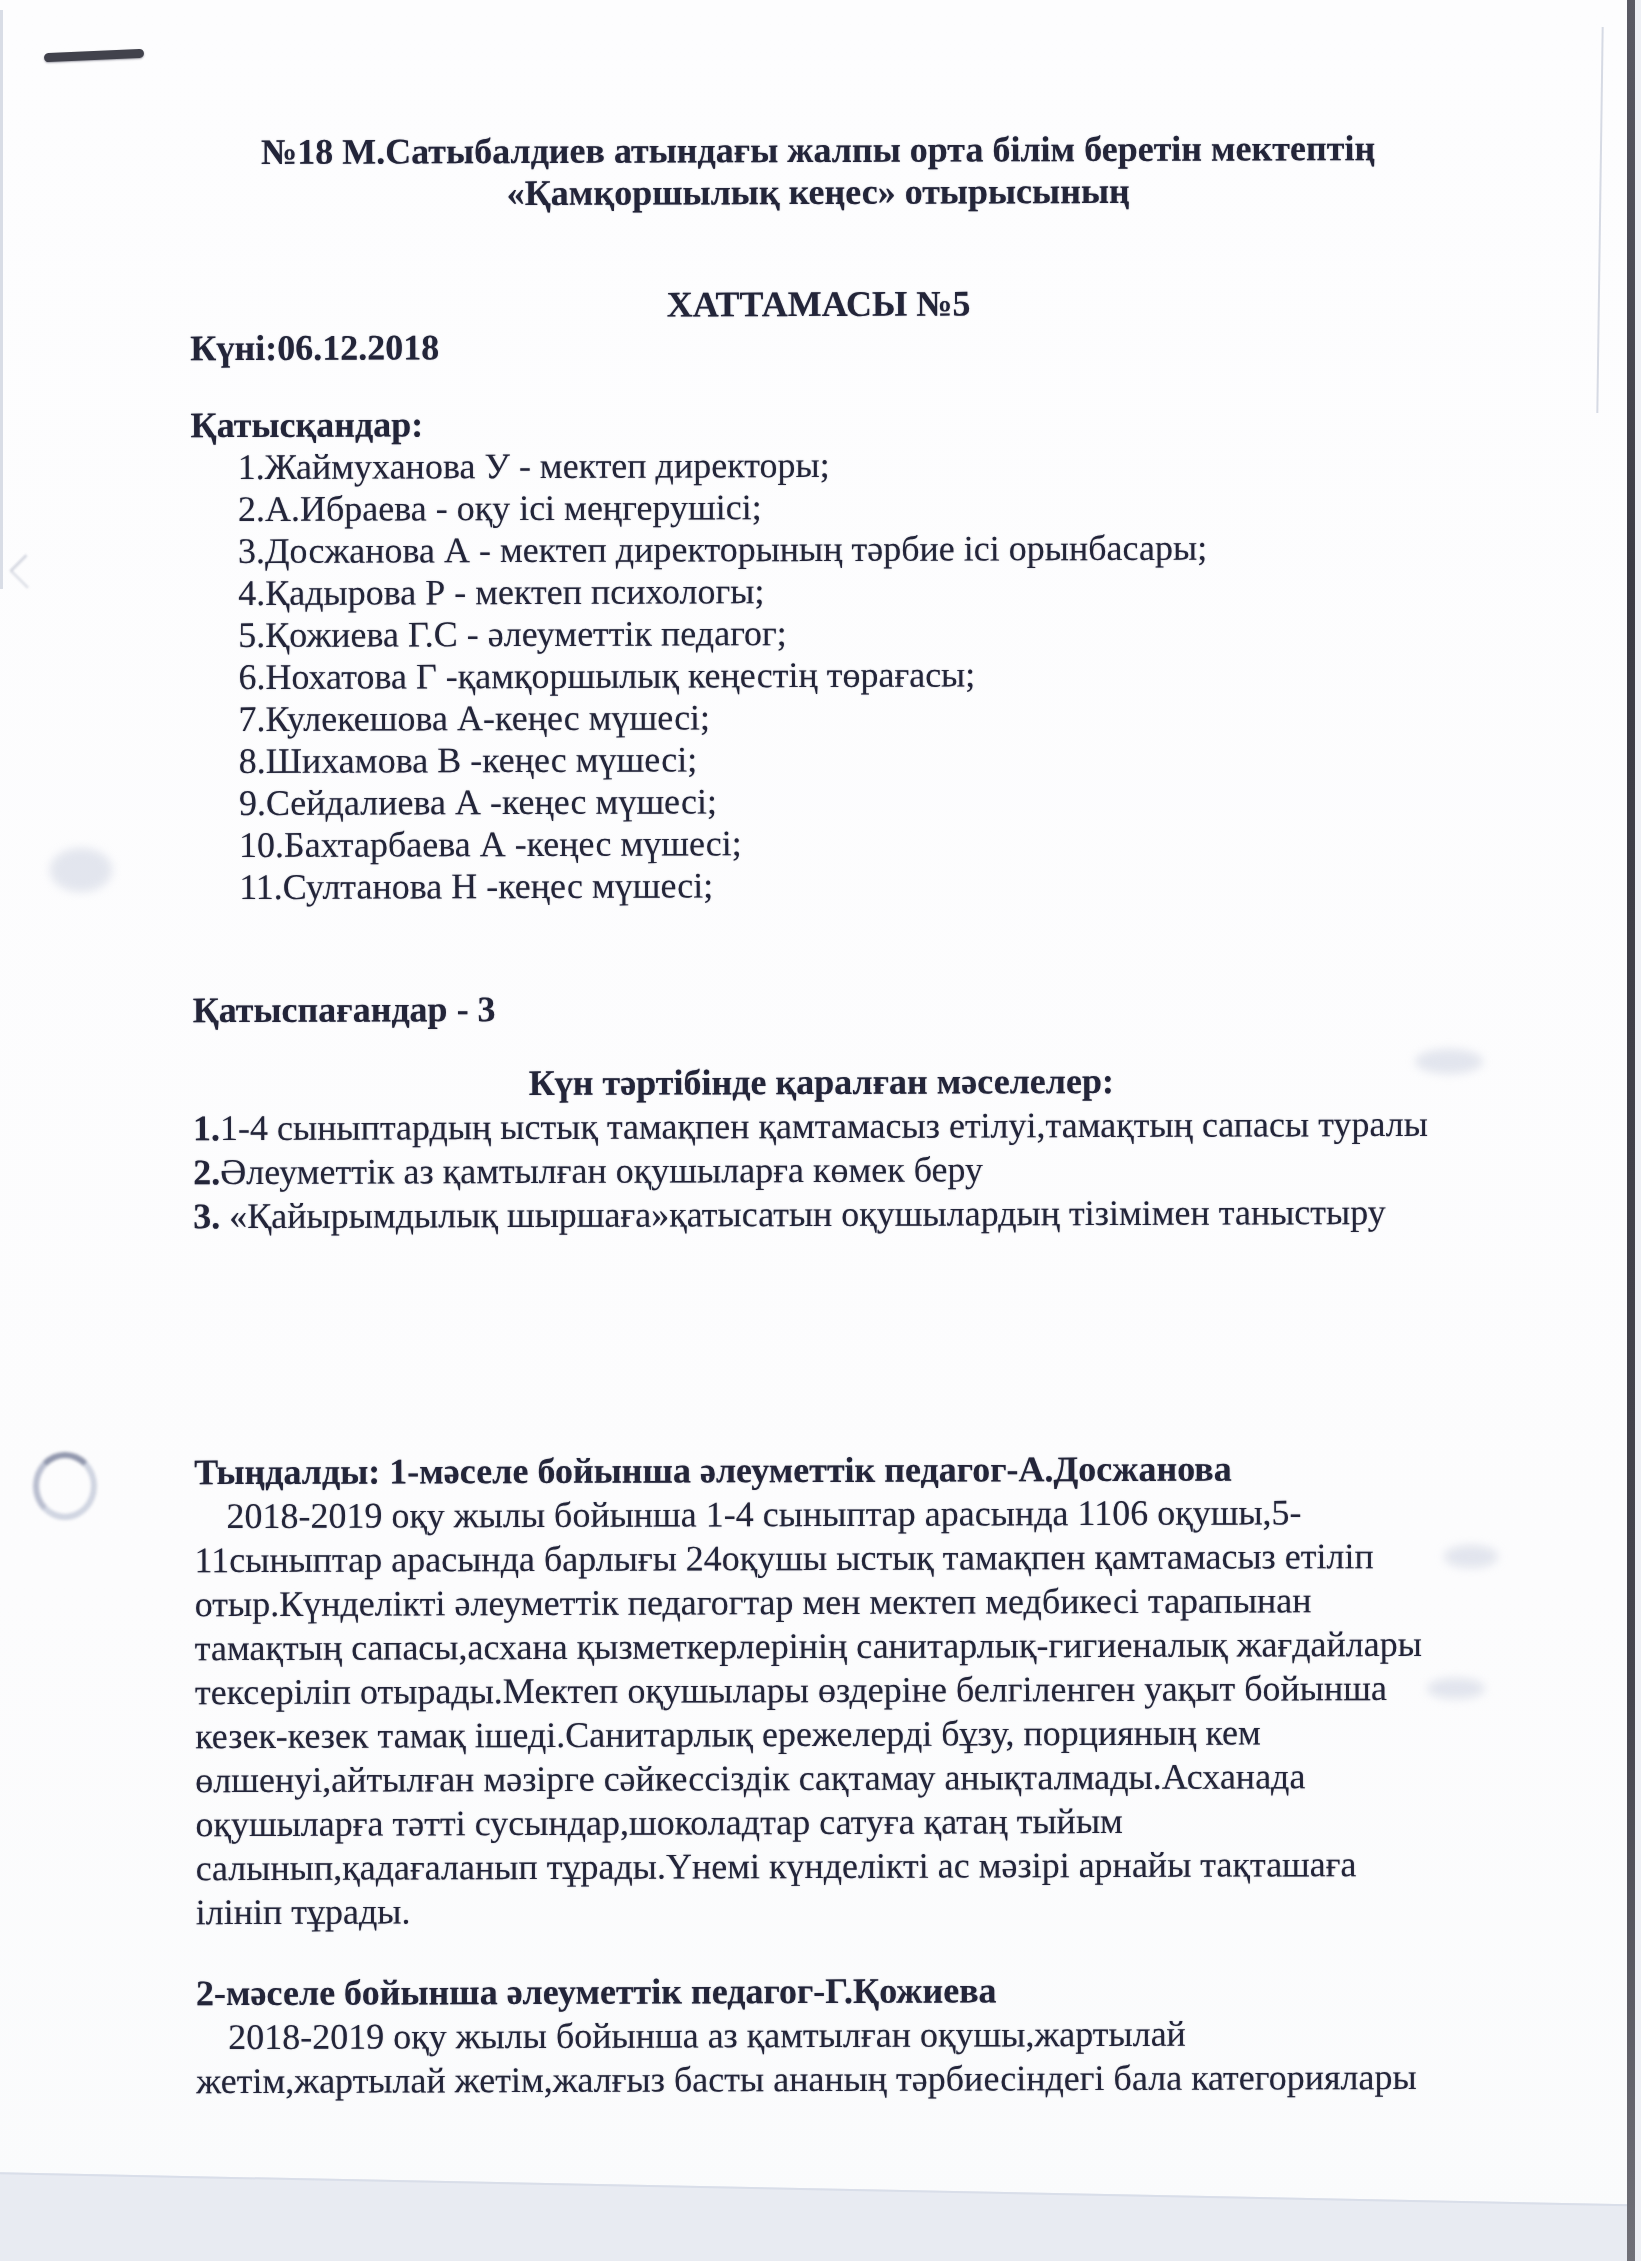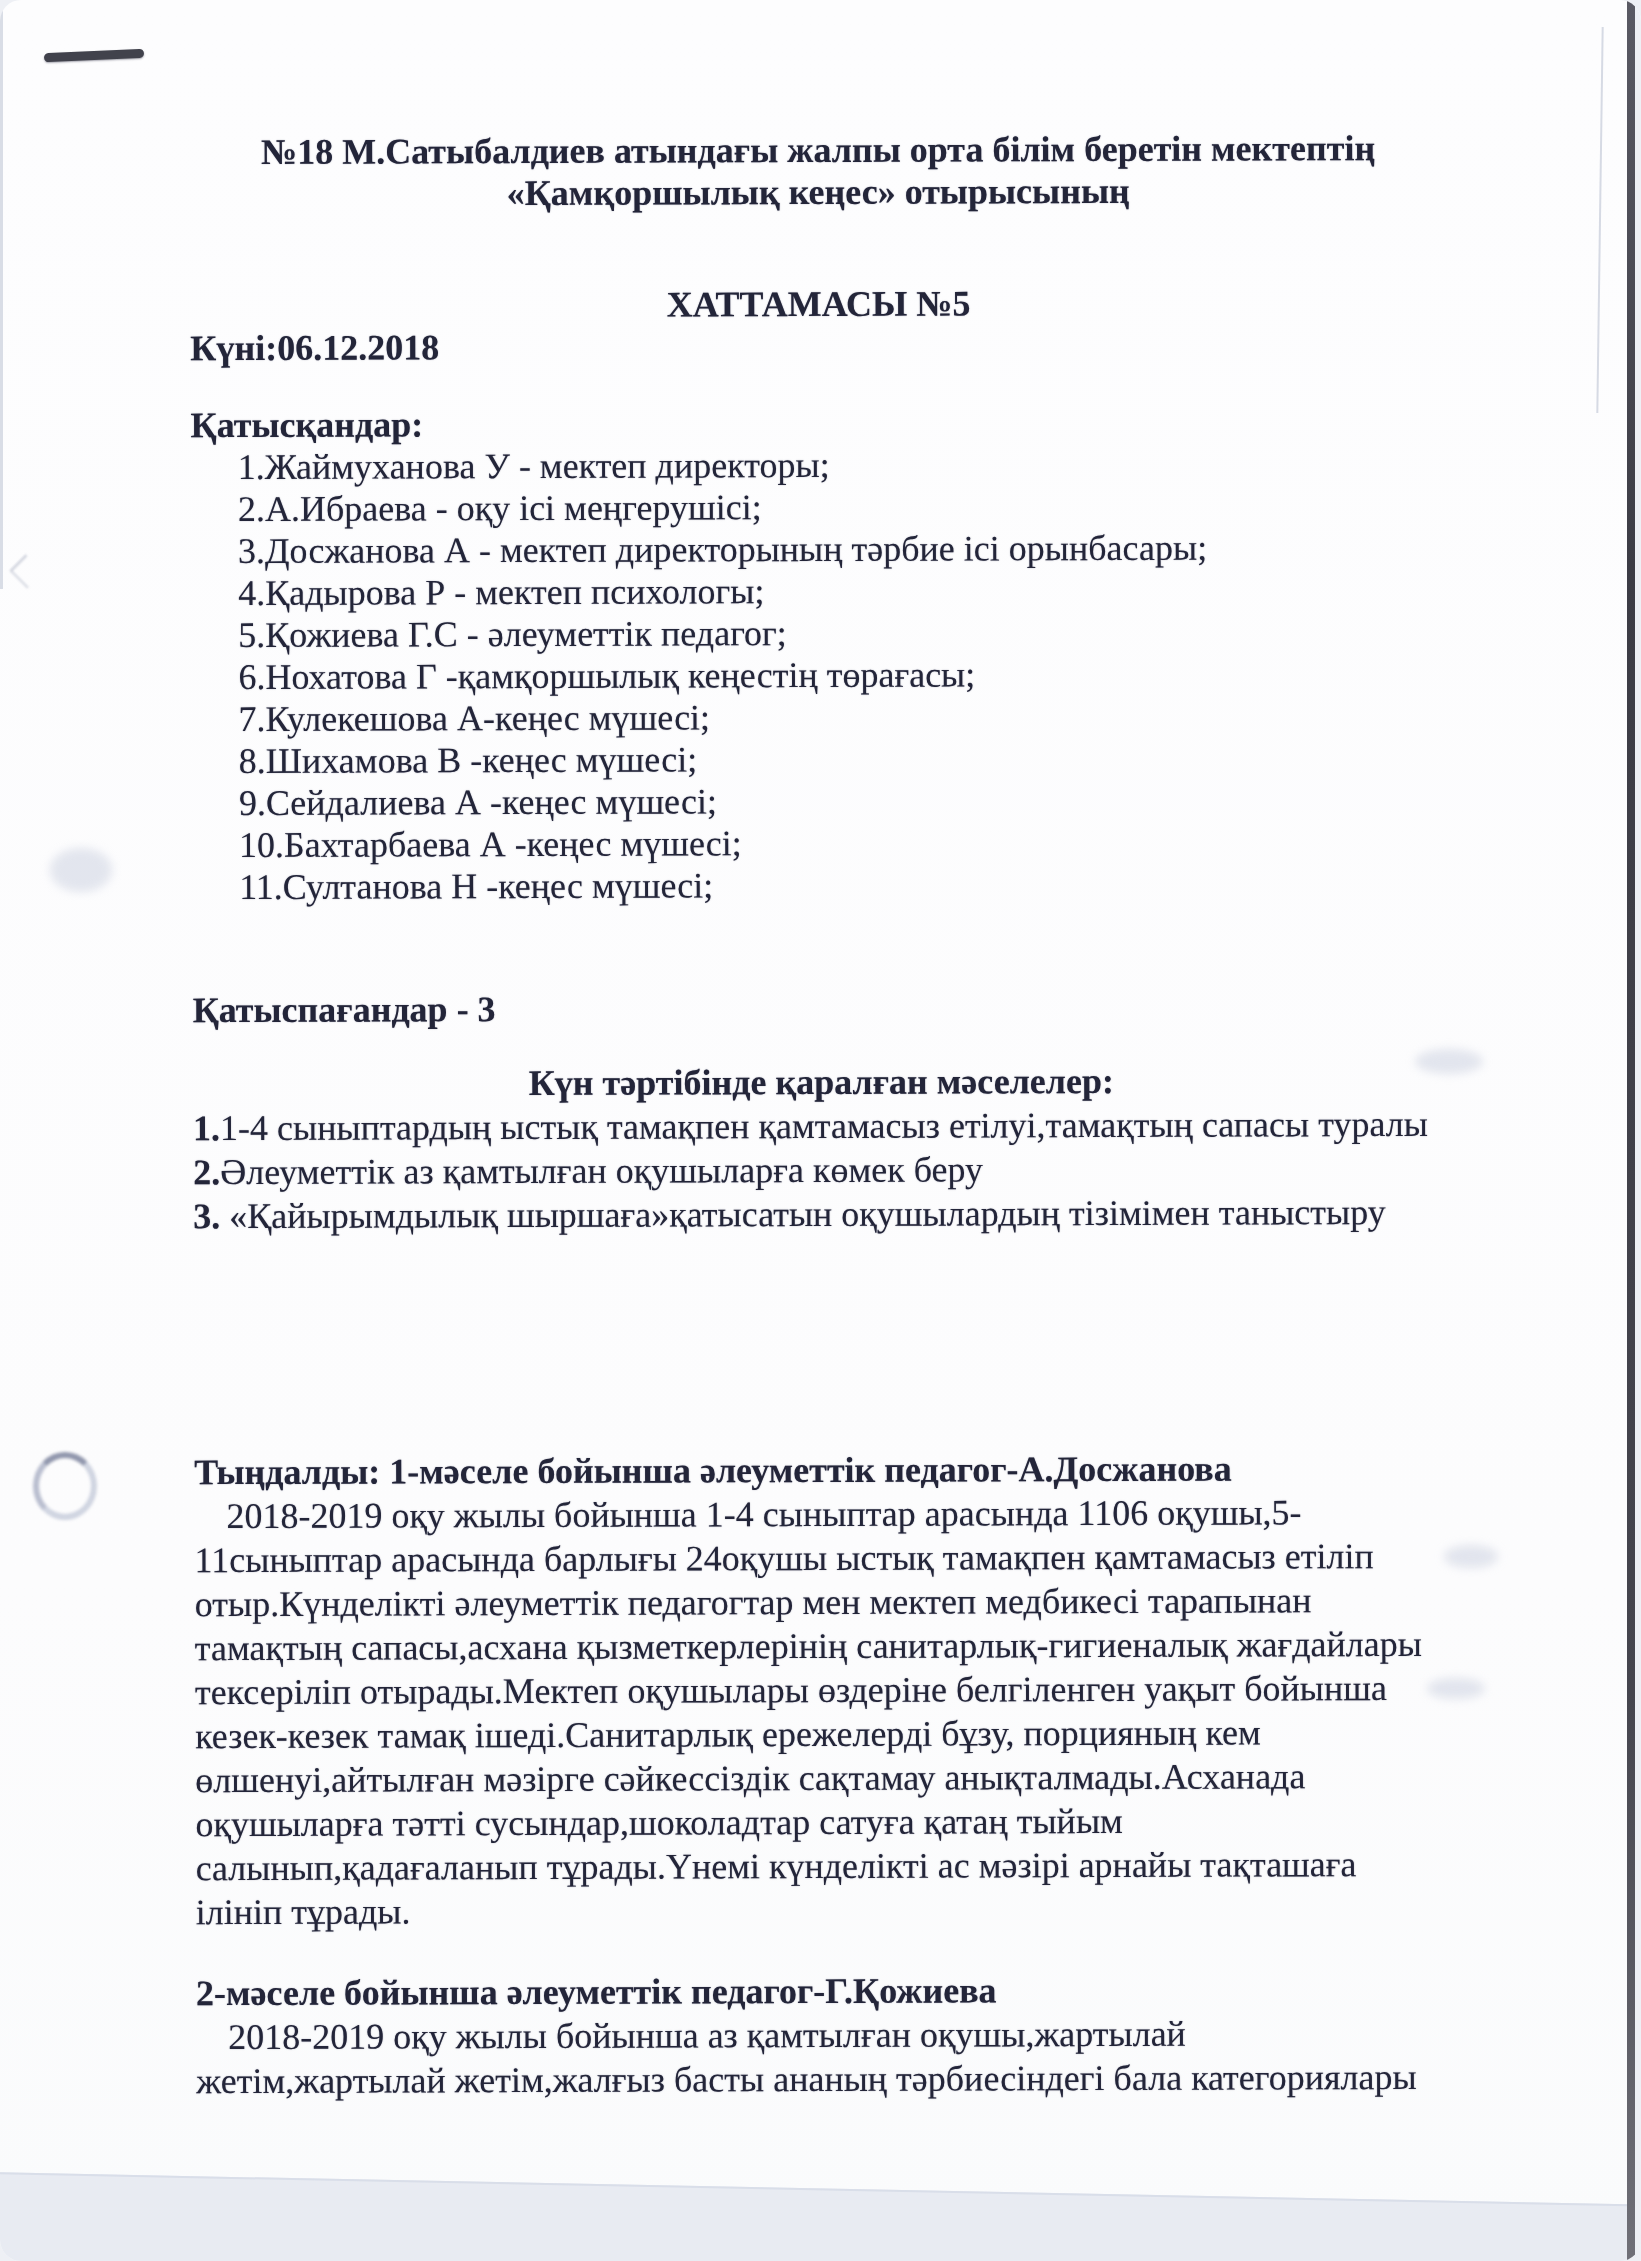--- a/index.html
+++ b/index.html
@@ -2,21 +2,20 @@
 <html><head>
 <meta charset="utf-8">
 <style>
   html,body{margin:0;padding:0;}
   body{width:1641px;height:2261px;overflow:hidden;background:#eef0f5;}
   .page{
     position:relative;width:1641px;height:2261px;overflow:hidden;
     background:linear-gradient(180deg,#fdfdfe 0%,#fcfcfd 70%,#fafbfc 100%);
     font-family:"Liberation Serif","DejaVu Serif",serif;
     color:#232539;
-    border-radius:21px;
   }
   .content{
     position:absolute;left:192px;top:0;width:1257px;
     font-size:36px;line-height:42px;white-space:nowrap;
     transform:rotate(-0.2deg);transform-origin:50% 40%;
     text-shadow:0 0 1.2px rgba(35,37,70,0.5);
   }
   .bold{font-weight:700;}
   .centered{text-align:center;}
   .doc-title{margin-top:129px;}

